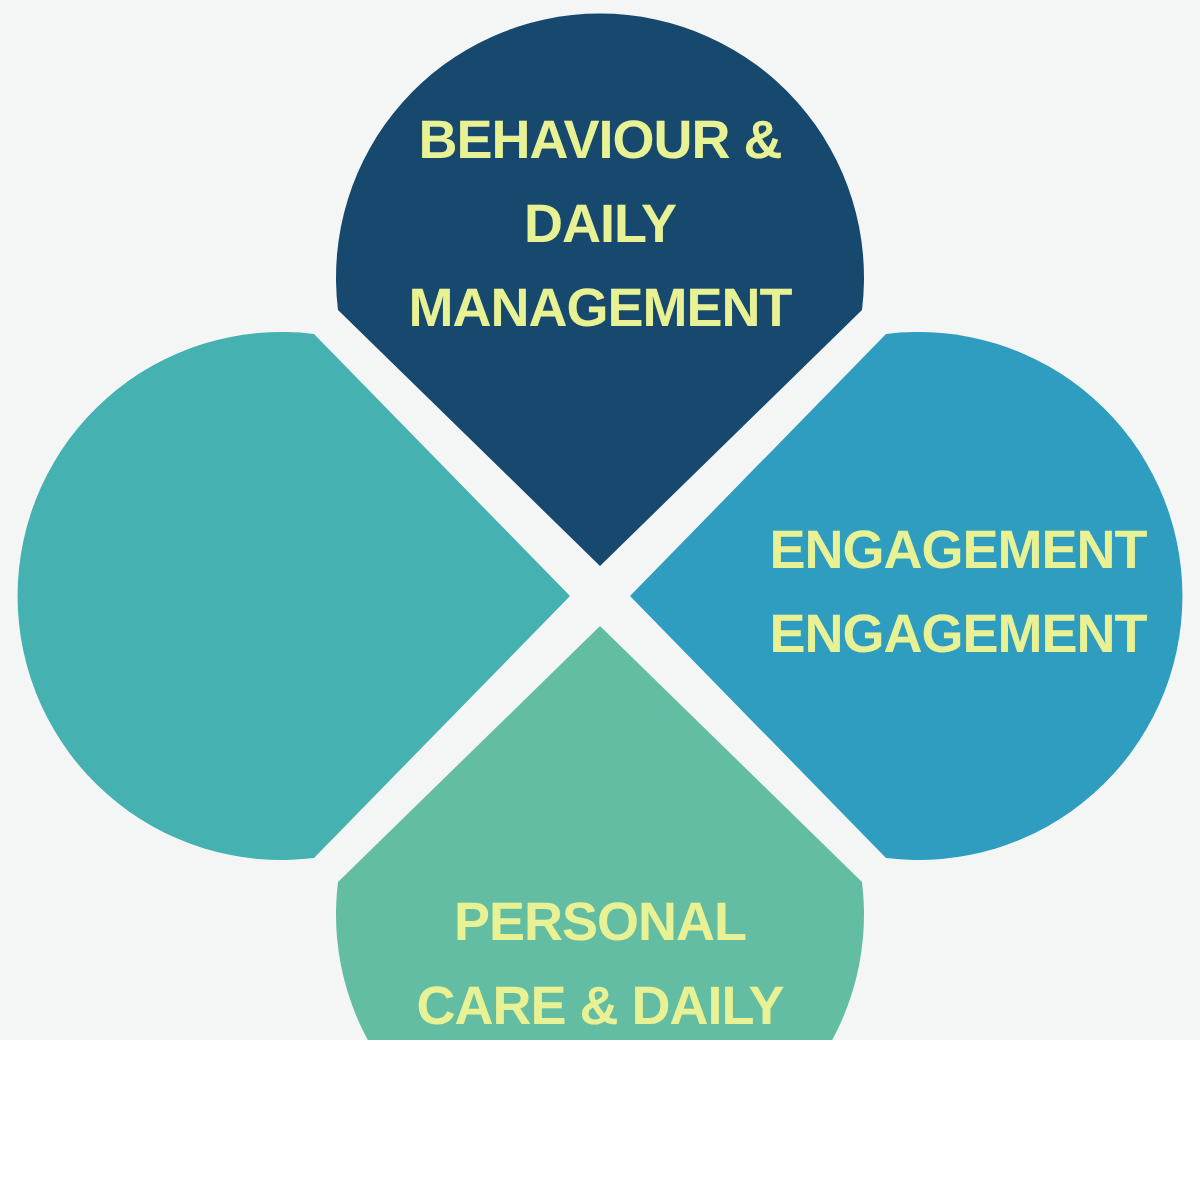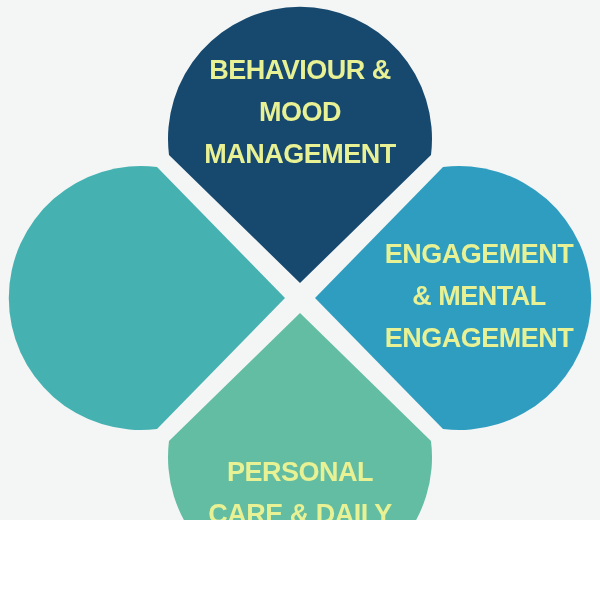--- a/index.html
+++ b/index.html
@@ -33,44 +33,43 @@
     color: var(--text-color);
     font-weight: 700;
     font-size: 27px;
     line-height: 42px;
     letter-spacing: -0.5px;
     white-space: nowrap;
   }
   .petal-label--top    { left: 300px; top: 112px; }
   .petal-label--left   { left: 127px; top: 296px; }
   .petal-label--right  { left: 479px; top: 296px; }
-  .petal-label--bottom { left: 300px; top: 482px; margin-top: 11px; }
+  .petal-label--bottom { left: 300px; top: 482px; }
 </style>
 </head>
 <body>
 
 <div class="canvas">
 
   <svg class="petal-svg" viewBox="0 0 600 600" aria-hidden="true">
     <path d="M 169 155 A 132 132 0 1 1 431 155 L 300 283 Z" fill="#17496f"></path>
     <path d="M 157 429 A 132 132 0 1 1 157 167 L 285 298 Z" fill="#45b1b1"></path>
     <path d="M 443 167 A 132 132 0 1 1 443 429 L 315 298 Z" fill="#2f9dc0"></path>
     <path d="M 431 441 A 132 132 0 1 1 169 441 L 300 313 Z" fill="#62bda2"></path>
   </svg>
 
   <div class="petal-label petal-label--top">
     <div>BEHAVIOUR &amp;</div>
-    <div>MOOD</div>
+    <div>DAILY</div>
     <div>MANAGEMENT</div>
   </div>
 
 
   <div class="petal-label petal-label--right">
     <div>ENGAGEMENT</div>
-    <div>&amp; MENTAL</div>
     <div>ENGAGEMENT</div>
   </div>
 
   <div class="petal-label petal-label--bottom">
     <div>PERSONAL</div>
     <div>CARE &amp; DAILY</div>
   </div>
 
 </div>
 

